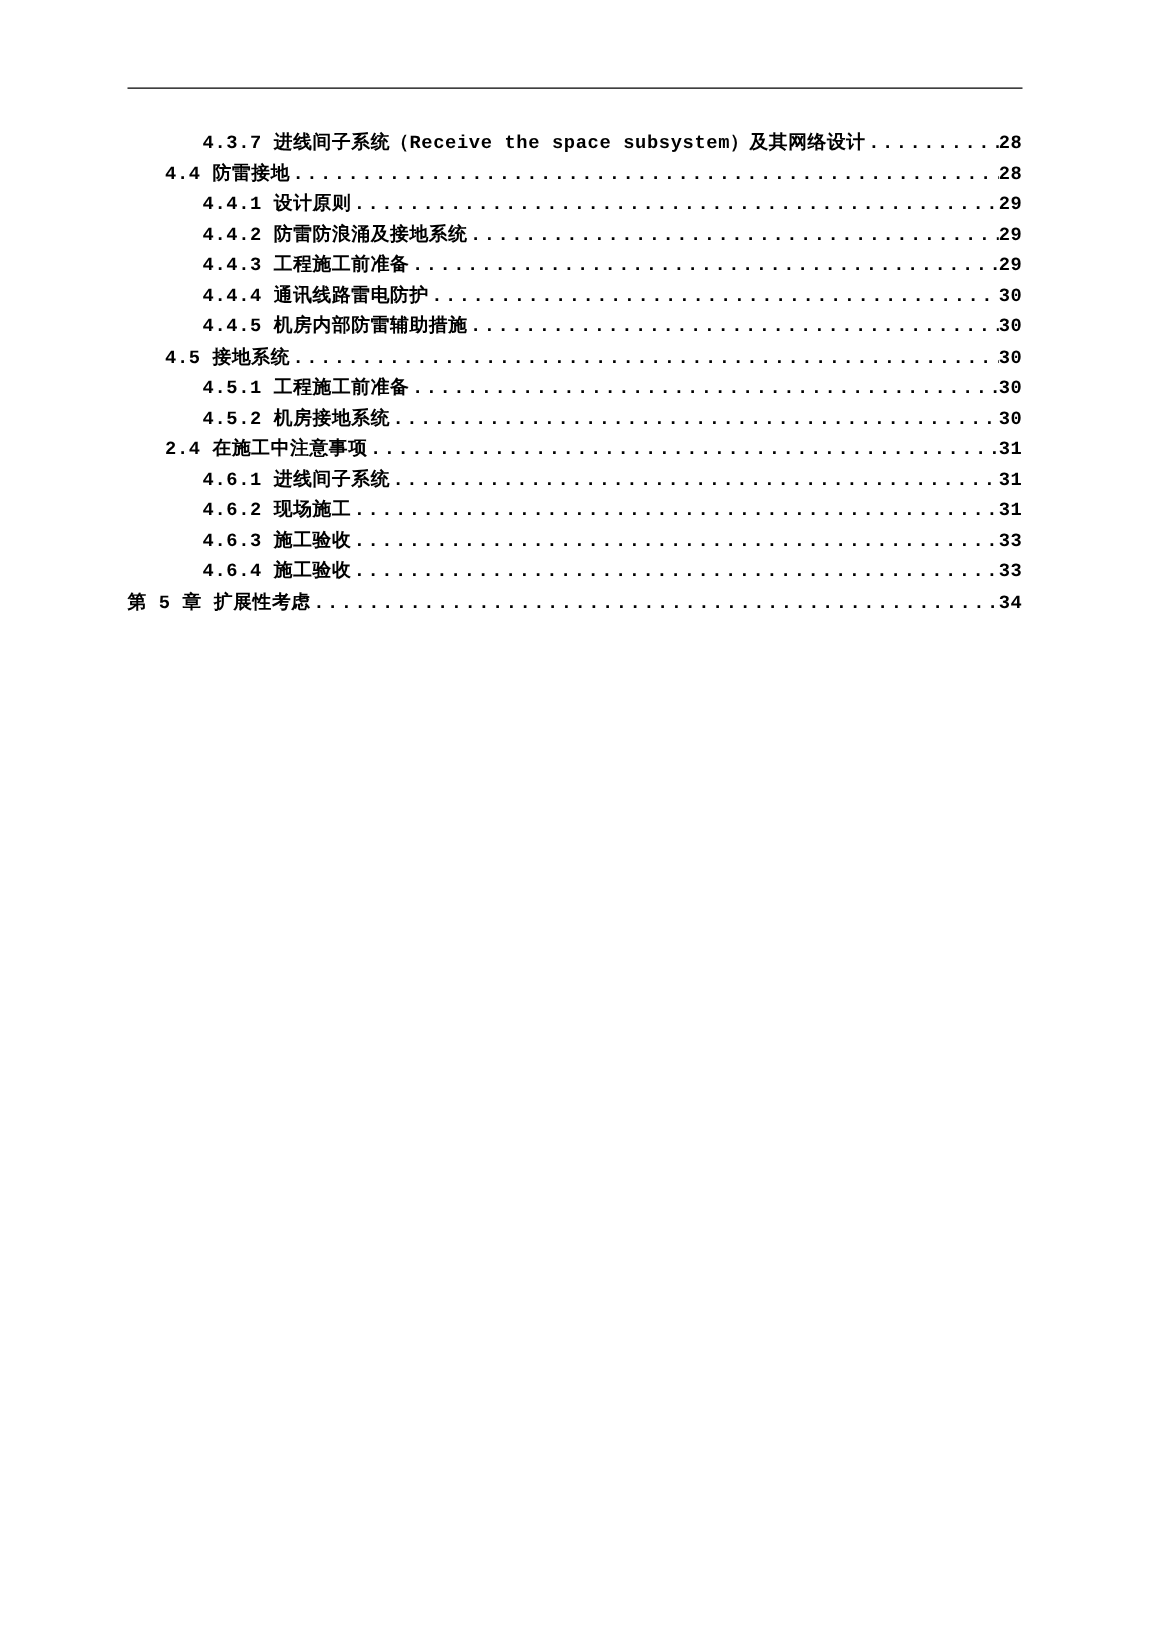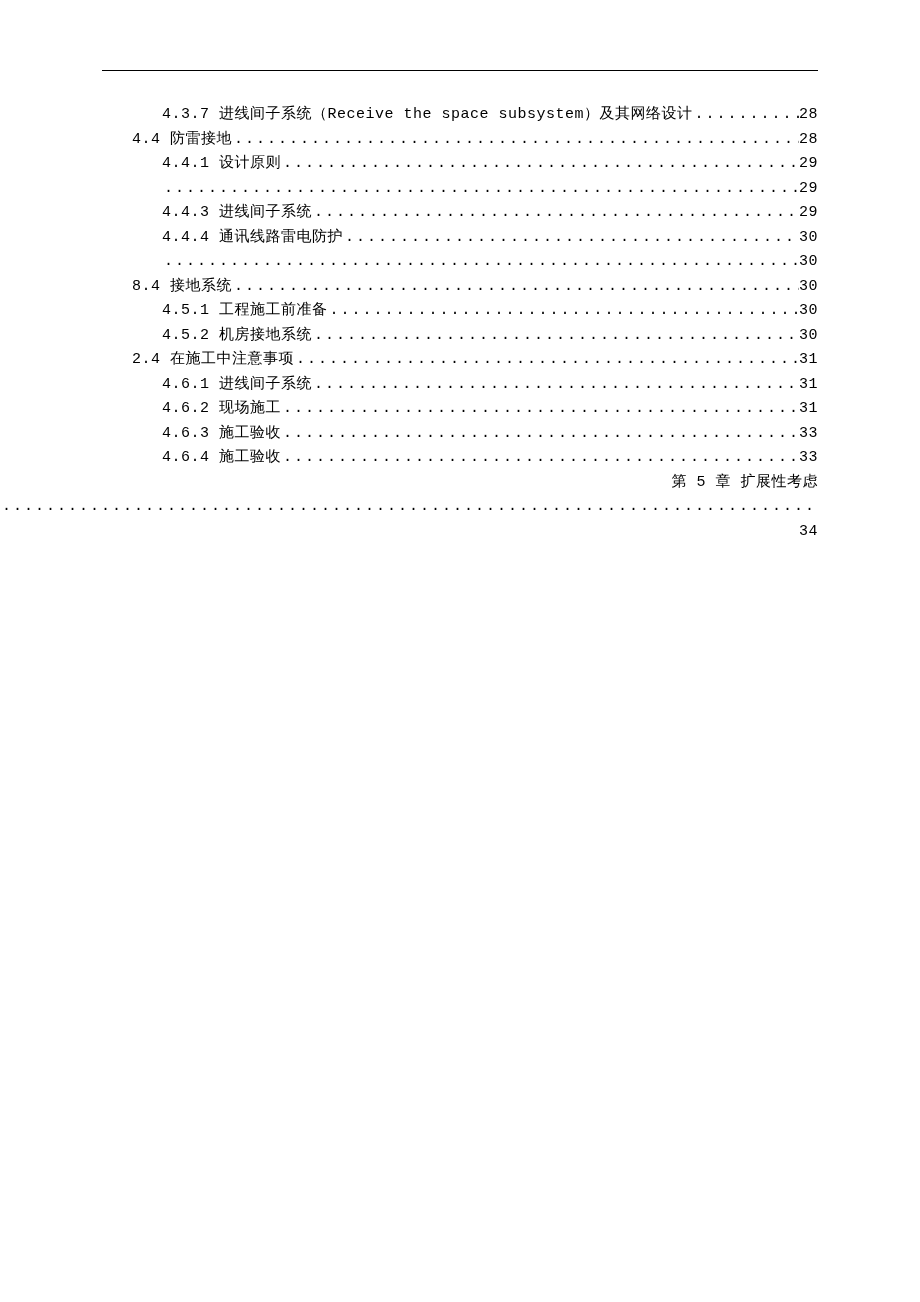--- a/index.html
+++ b/index.html
@@ -17,44 +17,45 @@
     font-family: "SimSun", "宋体", "Courier New", monospace;
     font-size: 15px;
     color: #000;
   }
   .header-rule {
     border-top: 1.5px solid #000;
     margin-bottom: 32px;
   }
   .toc-line {
     display: flex;
-    align-items: flex-end;
+    align-items: center;
     line-height: 24.5px;
     white-space: nowrap;
     letter-spacing: 0.5px;
+    font-weight: bold;
   }
   .title {
     flex: 0 0 auto;
   }
   .leader {
     flex: 1 1 auto;
     overflow: hidden;
     letter-spacing: 2px;
     color: #000;
     padding: 0 2px;
   }
   .leader::before {
     content: "...................................................................................................................................";
   }
   .pagenum {
     flex: 0 0 auto;
   }
   .lvl3 { padding-left: 60px; }
   .lvl2 { padding-left: 30px; }
-  .lvl1 { padding-left: 0px; flex-direction: column; }
+  .lvl1 { padding-left: 0px; }
 </style>
 </head>
 <body>
 
 <div class="page">
   <div class="header-rule"></div>
   <div id="toc-container">
       <div class="toc-line lvl3">
         <span class="title">4.3.7 进线间子系统（Receive the space subsystem）及其网络设计</span>
         <span class="leader"></span>
@@ -64,39 +65,41 @@
         <span class="title">4.4 防雷接地</span>
         <span class="leader"></span>
         <span class="pagenum">28</span>
       </div>
       <div class="toc-line lvl3">
         <span class="title">4.4.1 设计原则</span>
         <span class="leader"></span>
         <span class="pagenum">29</span>
       </div>
       <div class="toc-line lvl3">
+        <span class="title">4.4.2 防雷防浪涌及接地系统</span>
         <span class="leader"></span>
         <span class="pagenum">29</span>
       </div>
       <div class="toc-line lvl3">
-        <span class="title">4.4.3 进线间子系统</span>
+        <span class="title">4.4.3 工程施工前准备</span>
         <span class="leader"></span>
         <span class="pagenum">29</span>
       </div>
       <div class="toc-line lvl3">
         <span class="title">4.4.4 通讯线路雷电防护</span>
         <span class="leader"></span>
         <span class="pagenum">30</span>
       </div>
       <div class="toc-line lvl3">
+        <span class="title">4.4.5 机房内部防雷辅助措施</span>
         <span class="leader"></span>
         <span class="pagenum">30</span>
       </div>
       <div class="toc-line lvl2">
-        <span class="title">8.4 接地系统</span>
+        <span class="title">4.5 接地系统</span>
         <span class="leader"></span>
         <span class="pagenum">30</span>
       </div>
       <div class="toc-line lvl3">
         <span class="title">4.5.1 工程施工前准备</span>
         <span class="leader"></span>
         <span class="pagenum">30</span>
       </div>
       <div class="toc-line lvl3">
         <span class="title">4.5.2 机房接地系统</span>

